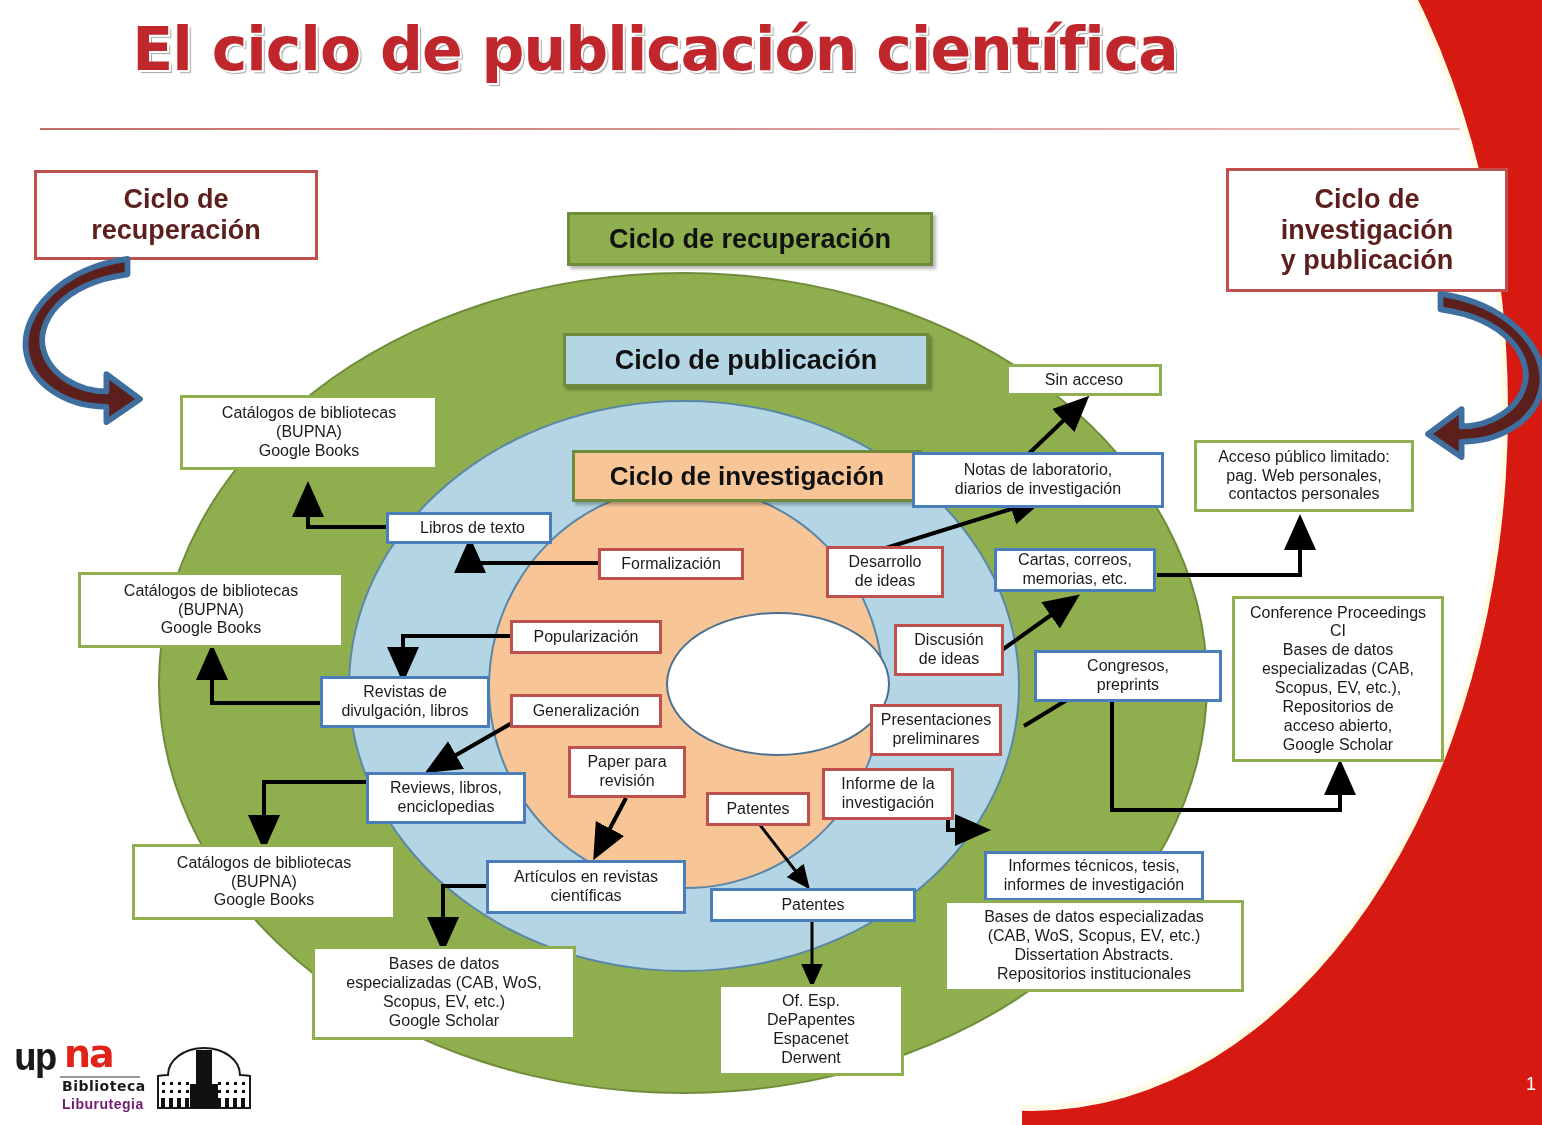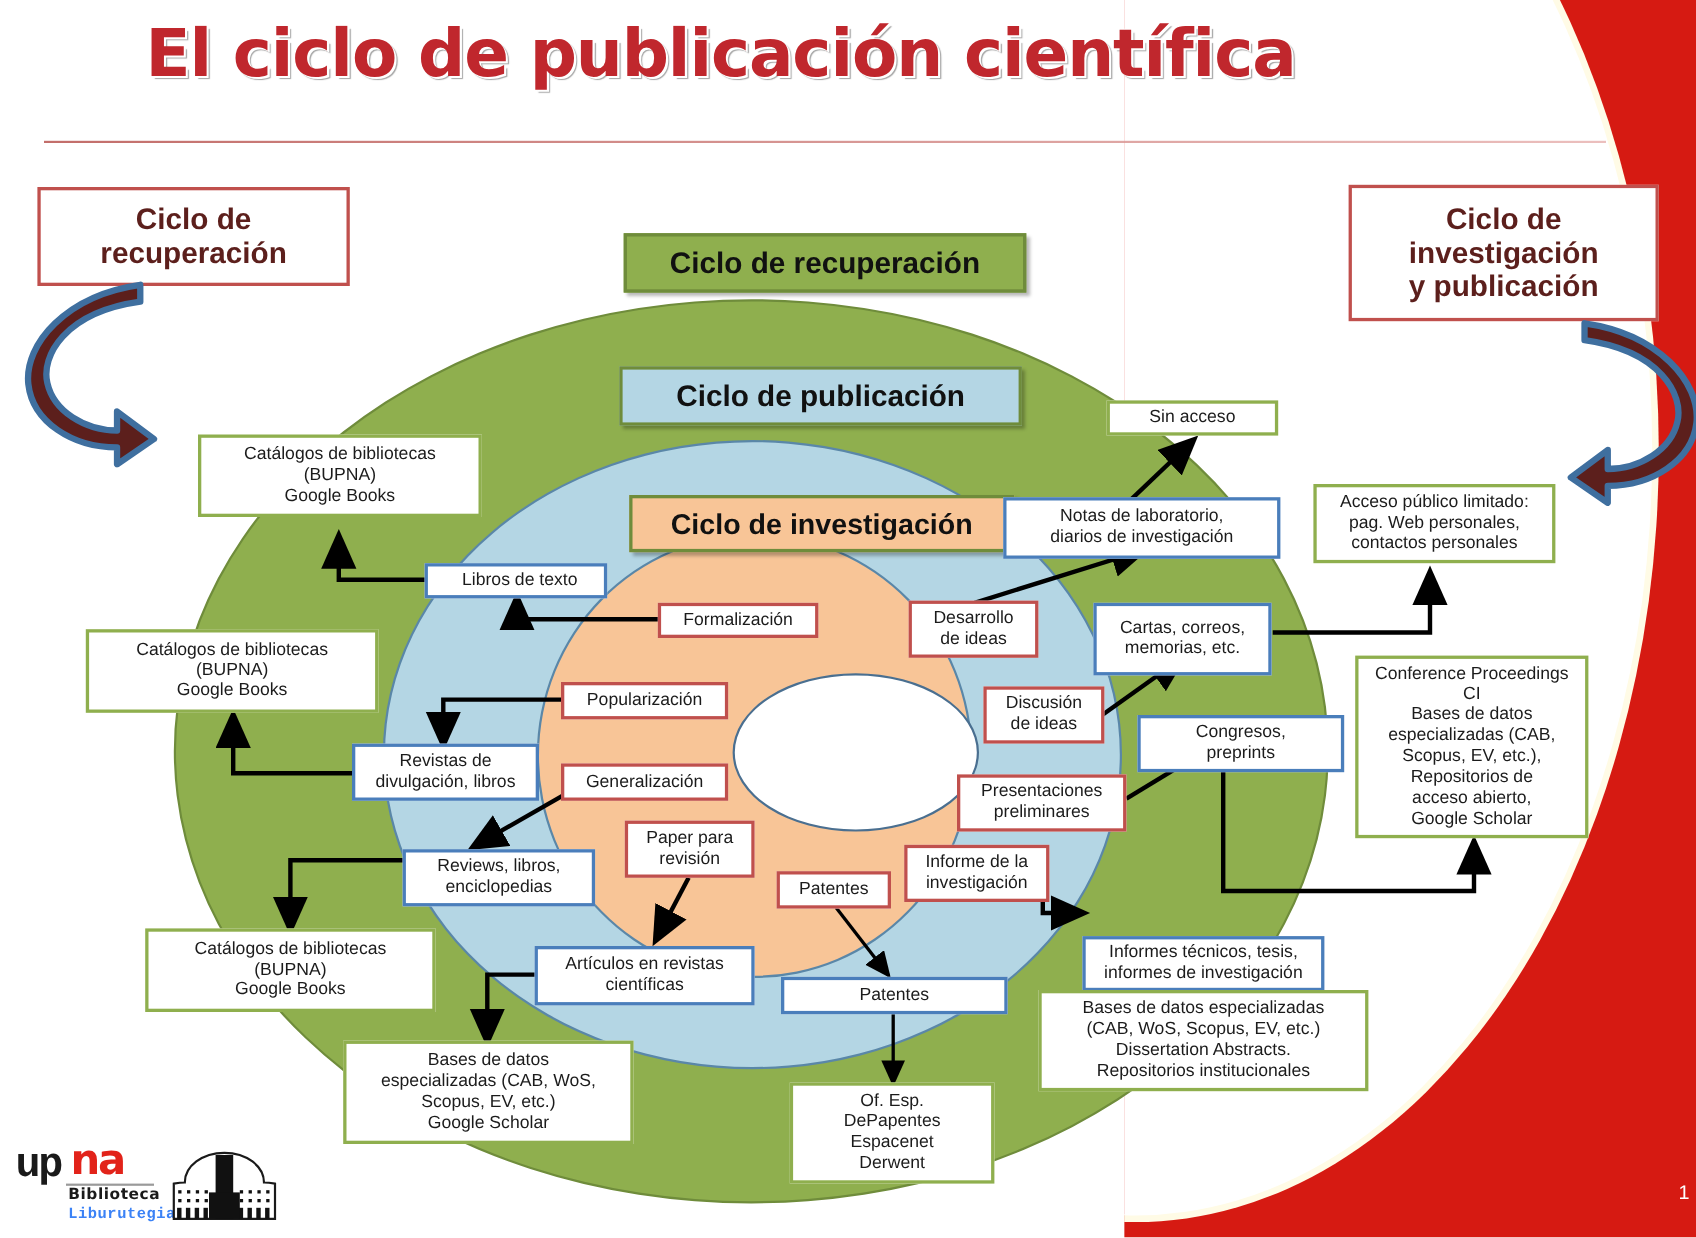--- a/index.html
+++ b/index.html
@@ -59,22 +59,22 @@
 
   
   .logo{position:absolute;left:8px;top:1040px;width:260px;height:76px;}
   .logo .up{font-family:Liberation Mono, monospace;font-weight:bold;font-size:38px;color:#1a1a1a;
             position:absolute;left:6px;top:-2px;letter-spacing:-2px;}
   .logo .na{font-family:"DejaVu Sans",sans-serif;font-weight:bold;font-size:38px;color:#e2231a;
             position:absolute;left:56px;top:-8px;letter-spacing:-2px;}
   .logo .ul{position:absolute;left:52px;top:36px;width:80px;height:2px;background:#9a9a9a;}
   .logo .bib{position:absolute;left:54px;top:38px;font-size:14px;font-weight:bold;color:#1a1a1a;
              font-family:"DejaVu Sans",sans-serif;letter-spacing:.5px;}
-  .logo .lib{position:absolute;left:54px;top:56px;font-size:14px;font-weight:bold;color:#3b82f6;
-             font-family:Liberation Mono, monospace;letter-spacing:.5px;}
+  .logo .lib{position:absolute;left:54px;top:56px;font-size:14px;font-weight:bold;color:#701a75;
+             font-family:Liberation Sans, sans-serif;letter-spacing:.5px;}
   .logo .bldg{position:absolute;left:140px;top:2px;width:112px;height:70px;}
 
   .pagenum{position:absolute;right:6px;bottom:30px;color:#ffffff;font-size:18px;}
 </style>
 </head>
 <body>
 
 <div id="slide">
 
   <div class="swoosh">
@@ -160,21 +160,21 @@
   <div class="banner b-orange">Ciclo de investigación</div>
 
   <div class="node green" style="left:180px;top:395px;width:258px;height:75px;">Catálogos de bibliotecas<br>(BUPNA)<br>Google Books</div>
 
   <div class="node blue" style="left:386px;top:512px;width:166px;height:32px;padding-left:12px;">Libros de texto</div>
 
   <div class="node green" style="left:78px;top:572px;width:266px;height:76px;">Catálogos de bibliotecas<br>(BUPNA)<br>Google Books</div>
 
   <div class="node blue" style="left:320px;top:676px;width:170px;height:52px;">Revistas de<br>divulgación, libros</div>
 
-  <div class="node blue" style="left:366px;top:772px;width:175px;height:52px;">Reviews, libros,<br>enciclopedias</div>
+  <div class="node blue" style="left:366px;top:772px;width:160px;height:52px;">Reviews, libros,<br>enciclopedias</div>
 
   <div class="node green" style="left:132px;top:844px;width:264px;height:76px;">Catálogos de bibliotecas<br>(BUPNA)<br>Google Books</div>
 
   <div class="node blue" style="left:486px;top:860px;width:200px;height:54px;">Artículos en revistas<br>científicas</div>
 
   <div class="node green" style="left:312px;top:946px;width:264px;height:94px;">Bases de datos<br>especializadas (CAB, WoS,<br>Scopus, EV, etc.)<br>Google Scholar</div>
 
   <div class="node red" style="left:598px;top:548px;width:146px;height:32px;">Formalización</div>
 
   <div class="node red" style="left:510px;top:620px;width:152px;height:34px;">Popularización</div>
@@ -186,27 +186,27 @@
   <div class="node red" style="left:706px;top:792px;width:104px;height:34px;">Patentes</div>
 
   <div class="node blue" style="left:710px;top:888px;width:206px;height:34px;">Patentes</div>
 
   <div class="node green" style="left:718px;top:984px;width:186px;height:92px;">Of. Esp.<br>DePapentes<br>Espacenet<br>Derwent</div>
 
   <div class="node red" style="left:826px;top:546px;width:118px;height:52px;">Desarrollo<br>de ideas</div>
 
   <div class="node red" style="left:894px;top:624px;width:110px;height:52px;">Discusión<br>de ideas</div>
 
-  <div class="node red" style="left:870px;top:704px;width:154px;height:52px;">Presentaciones<br>preliminares</div>
+  <div class="node red" style="left:870px;top:704px;width:132px;height:52px;">Presentaciones<br>preliminares</div>
 
   <div class="node red" style="left:822px;top:768px;width:132px;height:52px;">Informe de la<br>investigación</div>
 
   <div class="node blue" style="left:912px;top:452px;width:252px;height:56px;">Notas de laboratorio,<br>diarios de investigación</div>
 
-  <div class="node blue" style="left:994px;top:548px;width:162px;height:66px;">Cartas, correos,<br>memorias, etc.</div>
+  <div class="node blue" style="left:994px;top:548px;width:162px;height:44px;">Cartas, correos,<br>memorias, etc.</div>
 
   <div class="node blue" style="left:1034px;top:650px;width:188px;height:52px;">Congresos,<br>preprints</div>
 
   <div class="node blue" style="left:984px;top:810px;width:220px;height:50px;margin-top:41px;">Informes técnicos, tesis,<br>informes de investigación</div>
 
   <div class="node" style="left:1006px;top:364px;width:156px;height:32px;border:3px solid #8faf4e;">Sin acceso</div>
 
   <div class="node green" style="left:1194px;top:440px;width:220px;height:72px;">Acceso público limitado:<br>pag. Web personales,<br>contactos personales</div>
 
   <div class="node green" style="left:1232px;top:596px;width:212px;height:166px;">Conference Proceedings CI<br>Bases de datos<br>especializadas (CAB,<br>Scopus, EV, etc.),<br>Repositorios de<br>acceso abierto,<br>Google Scholar</div>

